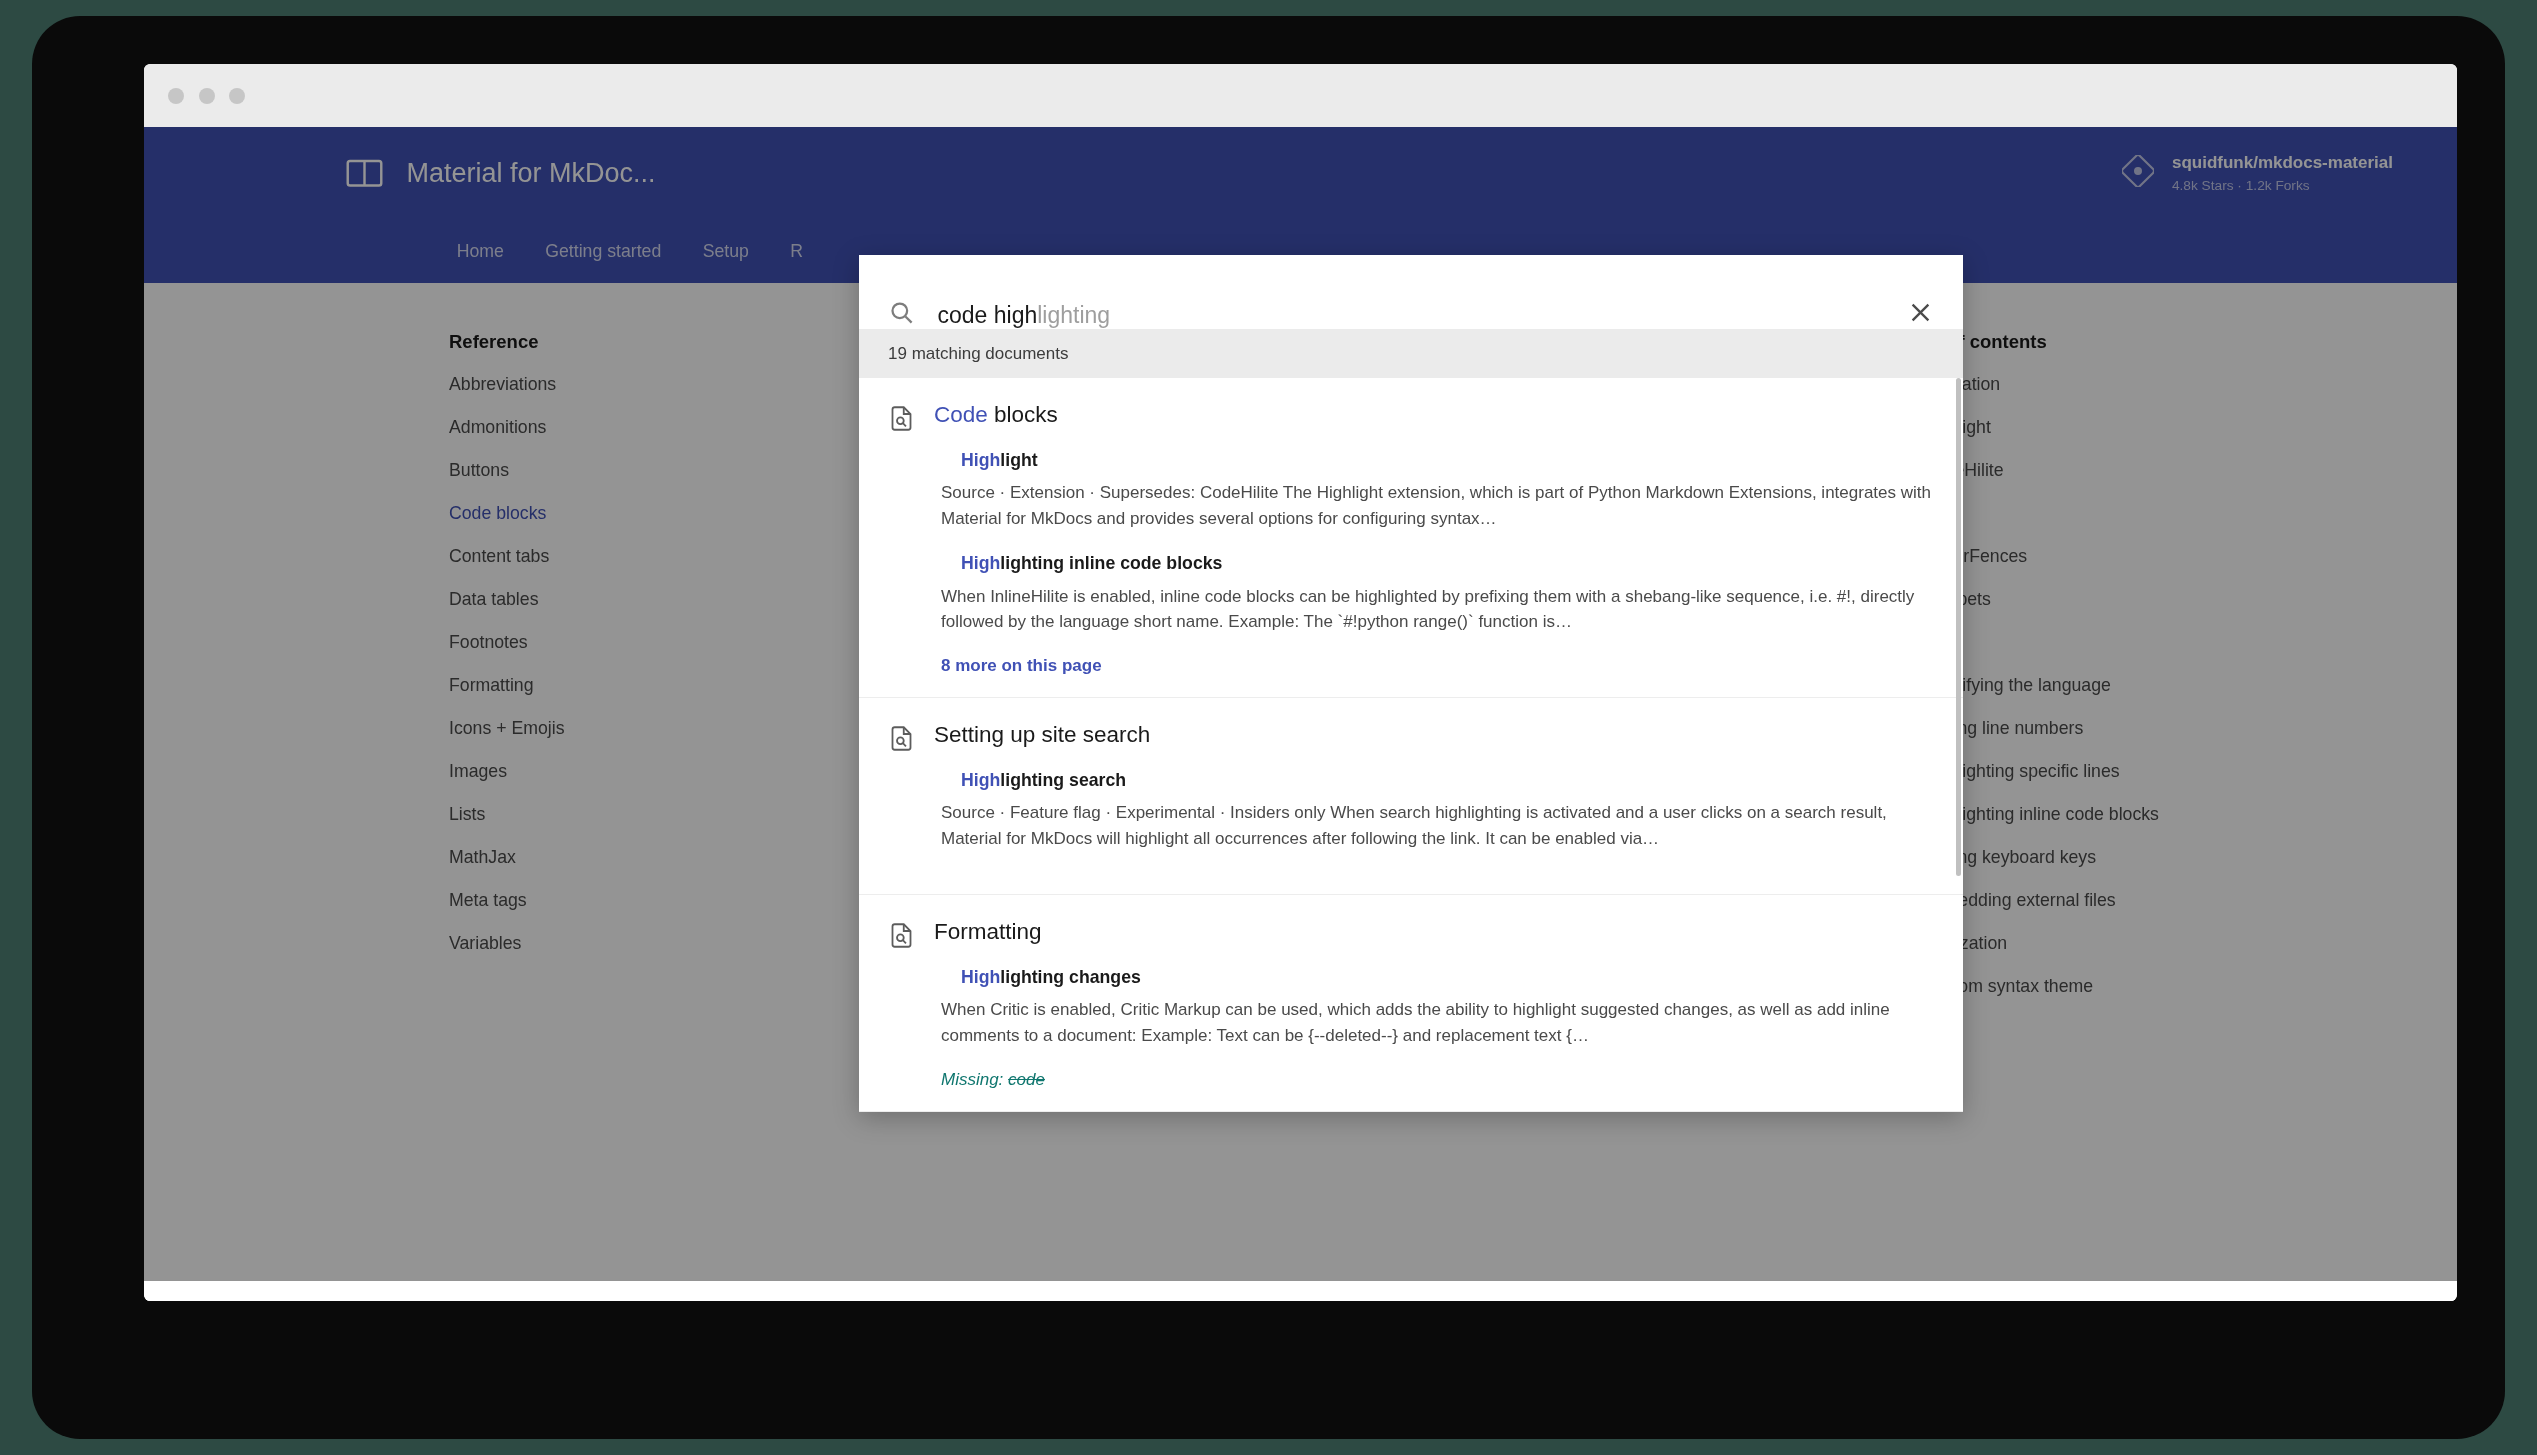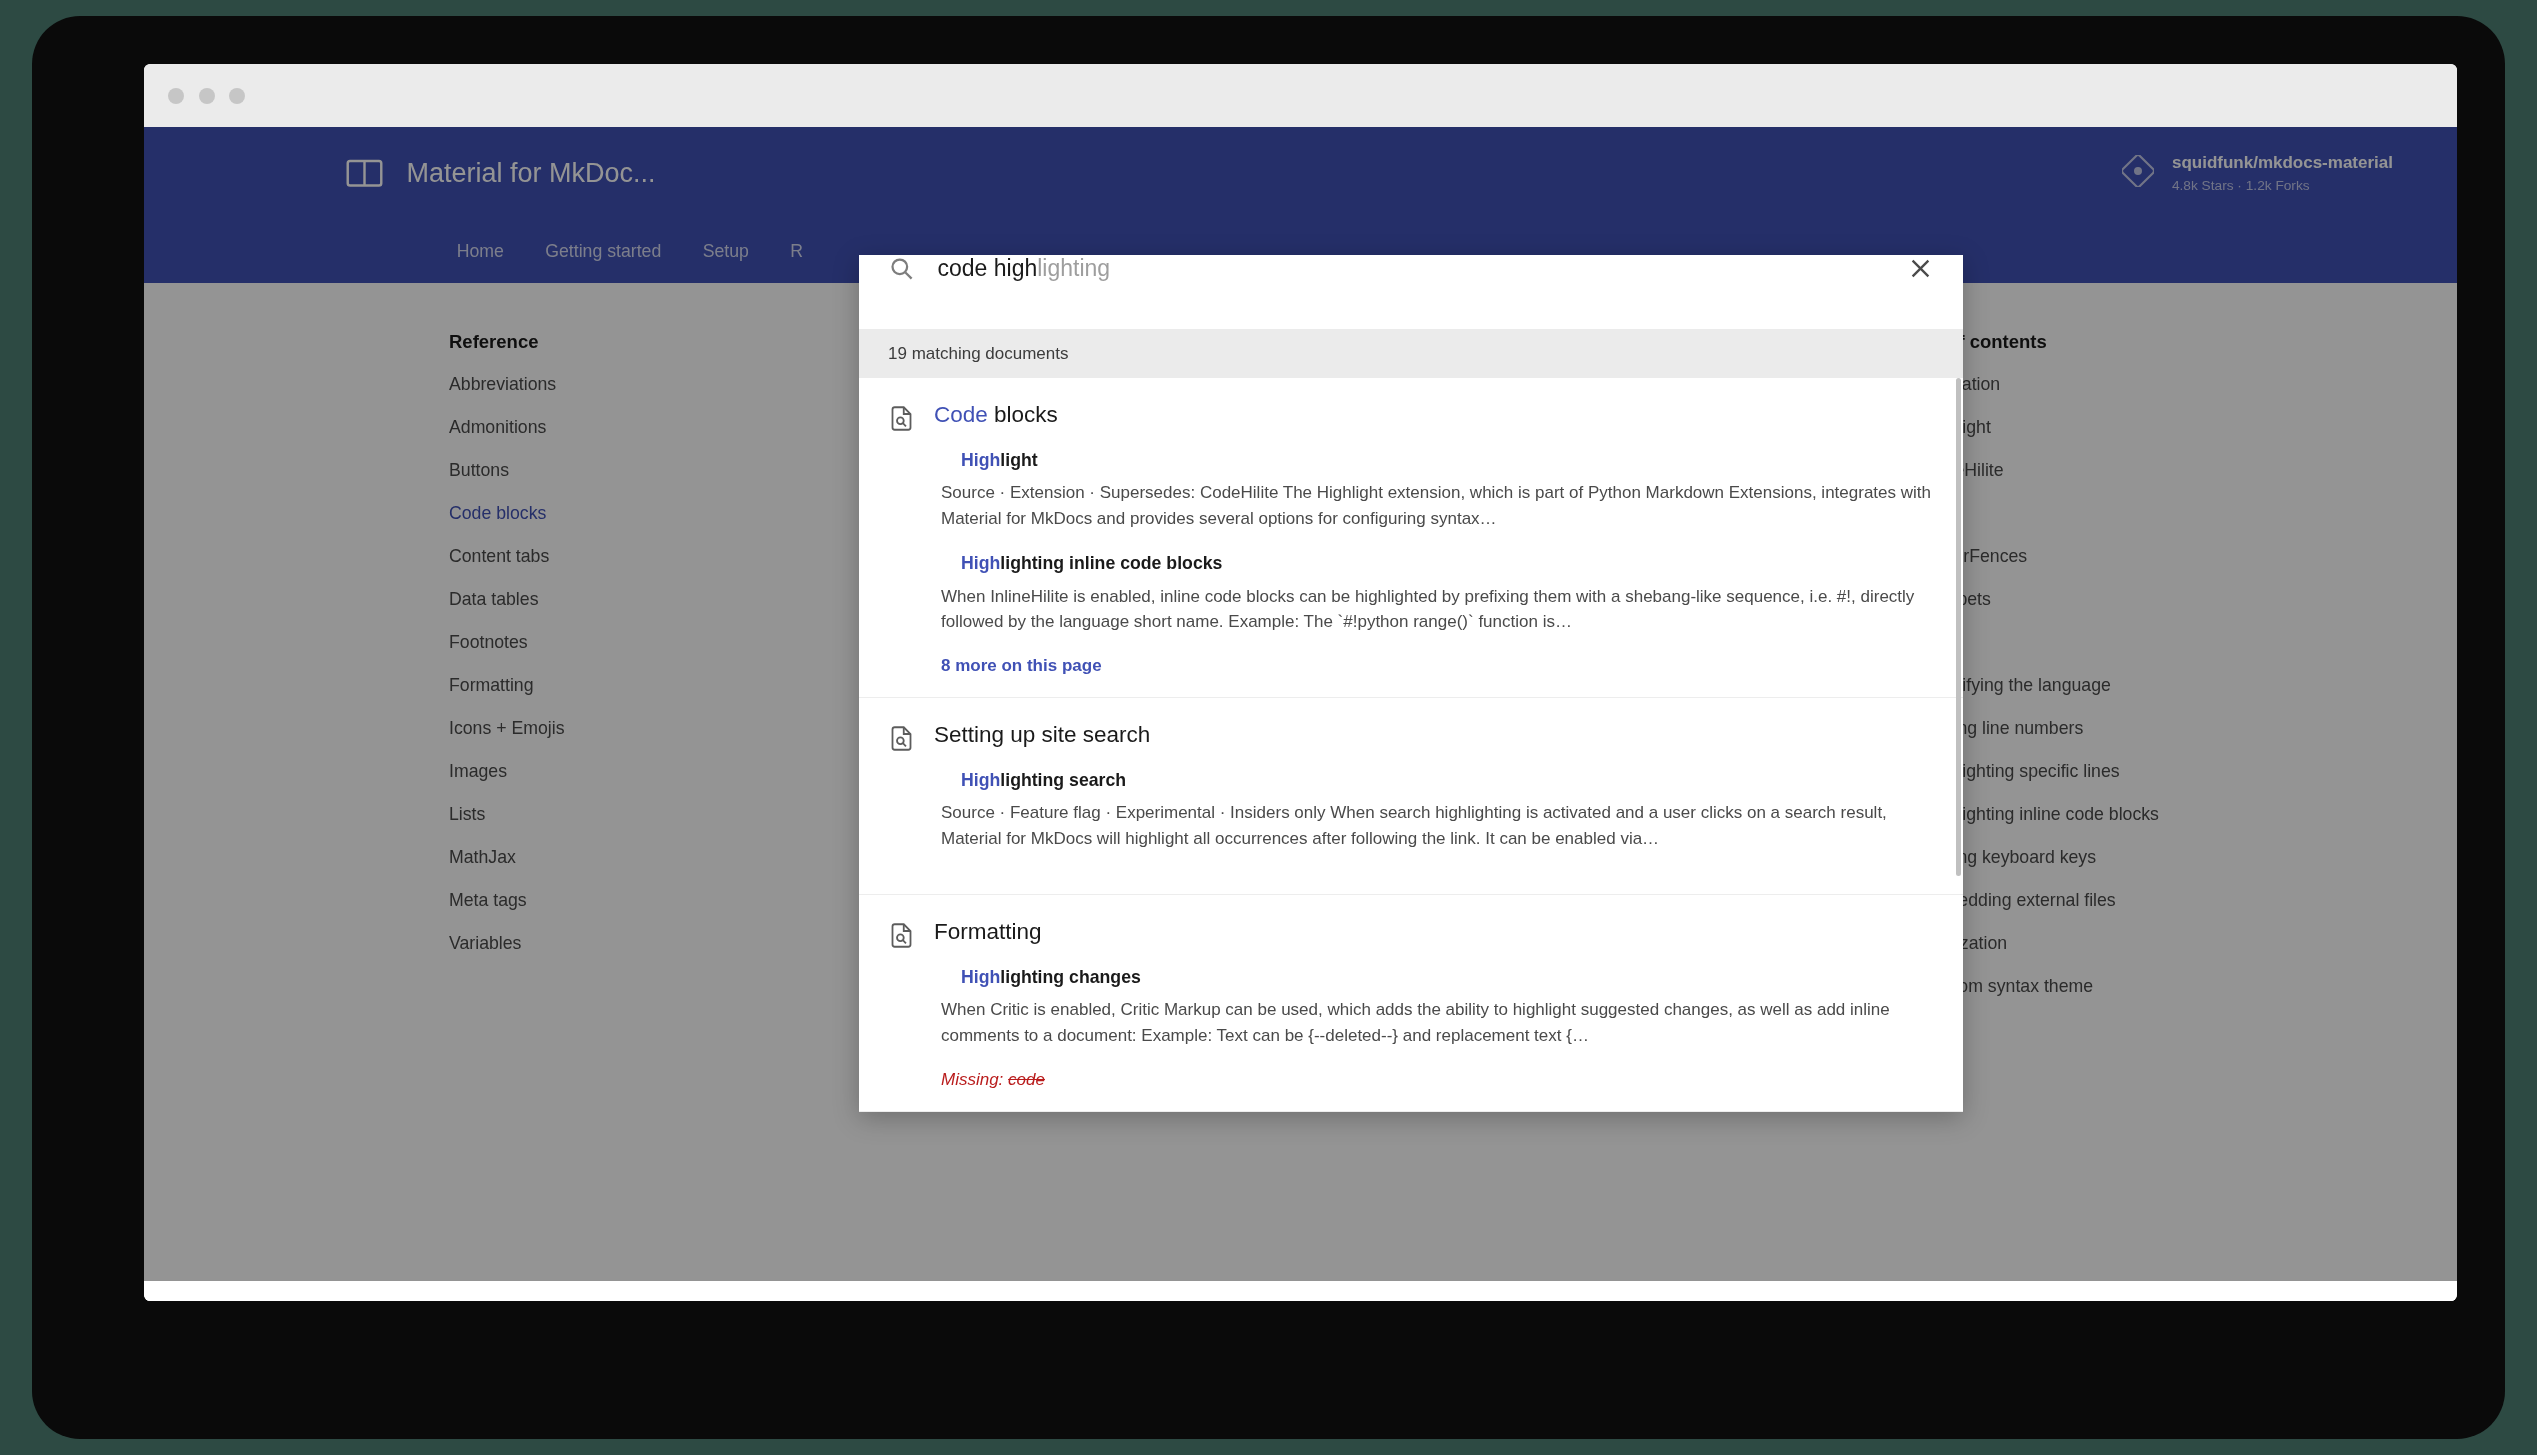--- a/index.html
+++ b/index.html
@@ -146,21 +146,21 @@
     position: absolute;
     left: 715px; top: 128px;
     width: 1104px;
     z-index: 10;
     background: #ffffff;
     box-shadow: 0 6.4px 24px rgba(0,0,0,0.25);
   }
   .search-field {
     height: 74px;
     background: #ffffff;
-    display: flex; align-items: flex-start;
+    display: flex; align-items: flex-end;
     padding: 0 29px;
     gap: 22.5px;
   }
   .search-icon { color: #7d7d7d; }
   .search-text {
     flex: 1;
     font-size: 23px;
     color: #1a1a1a;
   }
   .search-text .typed { color: #1a1a1a; }
@@ -194,21 +194,21 @@
   .sub-title .hl { color: #4051b5; margin-left: 20px; }
   .sub-body {
     font-size: 17px; line-height: 1.52; color: #4a4a4a;
   }
   .more-link {
     padding-left: 53px;
     font-size: 17px; font-weight: bold; color: #4051b5;
   }
   .missing {
     padding-left: 53px;
-    font-size: 17px; color: #b91c1c; font-style: italic;
+    font-size: 17px; color: #0f766e; font-style: italic;
   }
   .missing s { }
   .scrollbar {
     position: absolute;
     right: 1.6px; top: 0;
     width: 5.6px; height: 498px;
     background: #c0c0c0; border-radius: 3.2px;
   }
 </style>
 </head>

